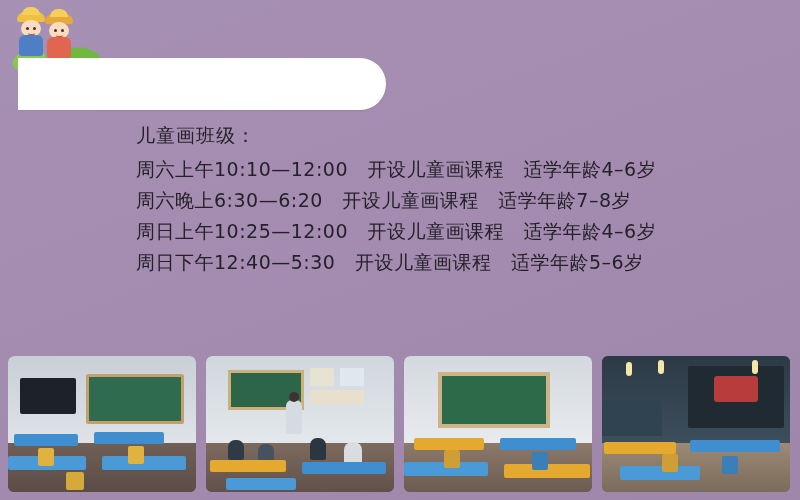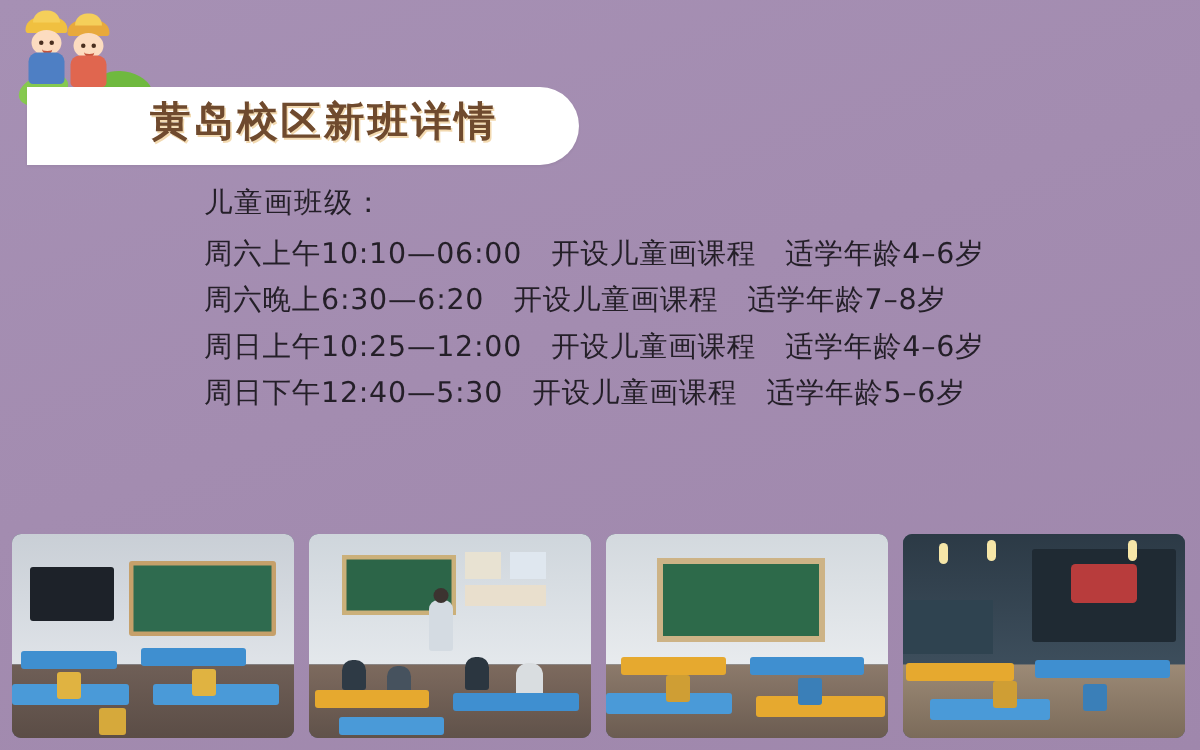--- a/index.html
+++ b/index.html
@@ -264,26 +264,25 @@
         <div class="hat"></div>
         <div class="face">
           <div class="eye e1"></div>
           <div class="eye e2"></div>
           <div class="mouth"></div>
         </div>
         <div class="body"></div>
       </div>
     </div>
     <div class="title-pill"></div>
-    <div class="title-text">黄岛校区新班详情</div>
   </div>
 
   <div class="content">
     <div class="heading">儿童画班级：</div>
-    <div class="line">周六上午10:10—06:00　开设儿童画课程　适学年龄4–6岁</div>
+    <div class="line">周六上午10:10—12:00　开设儿童画课程　适学年龄4–6岁</div>
     <div class="line">周六晚上6:30—6:20　开设儿童画课程　适学年龄7–8岁</div>
     <div class="line">周日上午10:25—12:00　开设儿童画课程　适学年龄4–6岁</div>
     <div class="line">周日下午12:40—5:30　开设儿童画课程　适学年龄5–6岁</div>
   </div>
 
   <div class="photos">
 
     <div class="photo p1">
       <div class="ph-wall"></div>
       <div class="ph-floor"></div>

